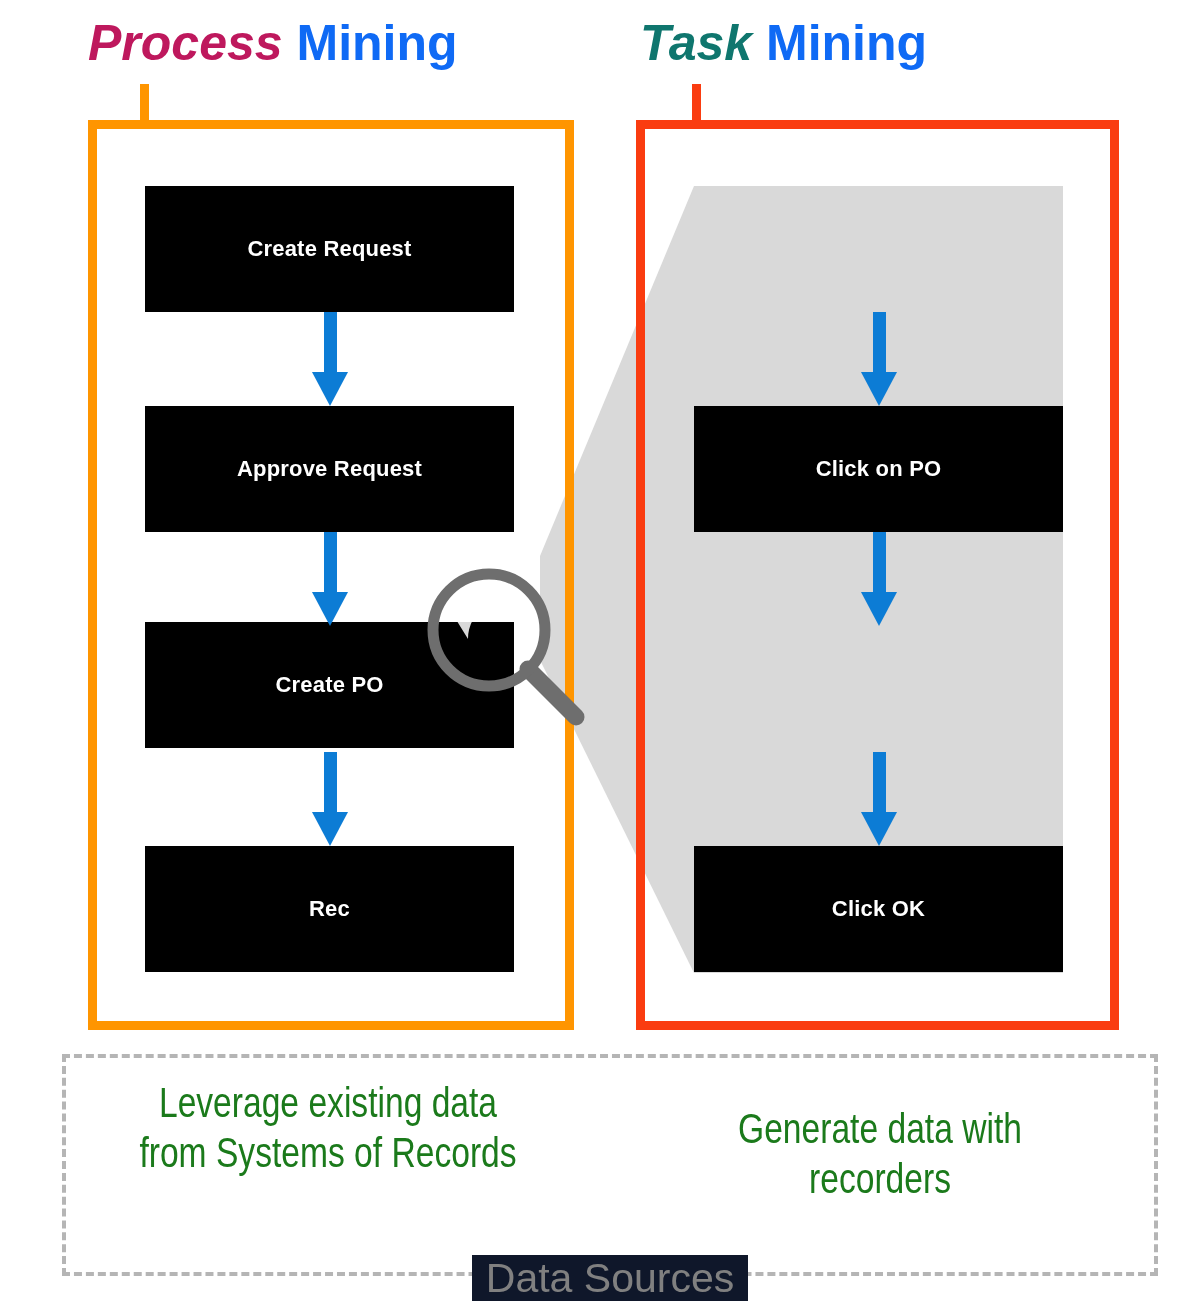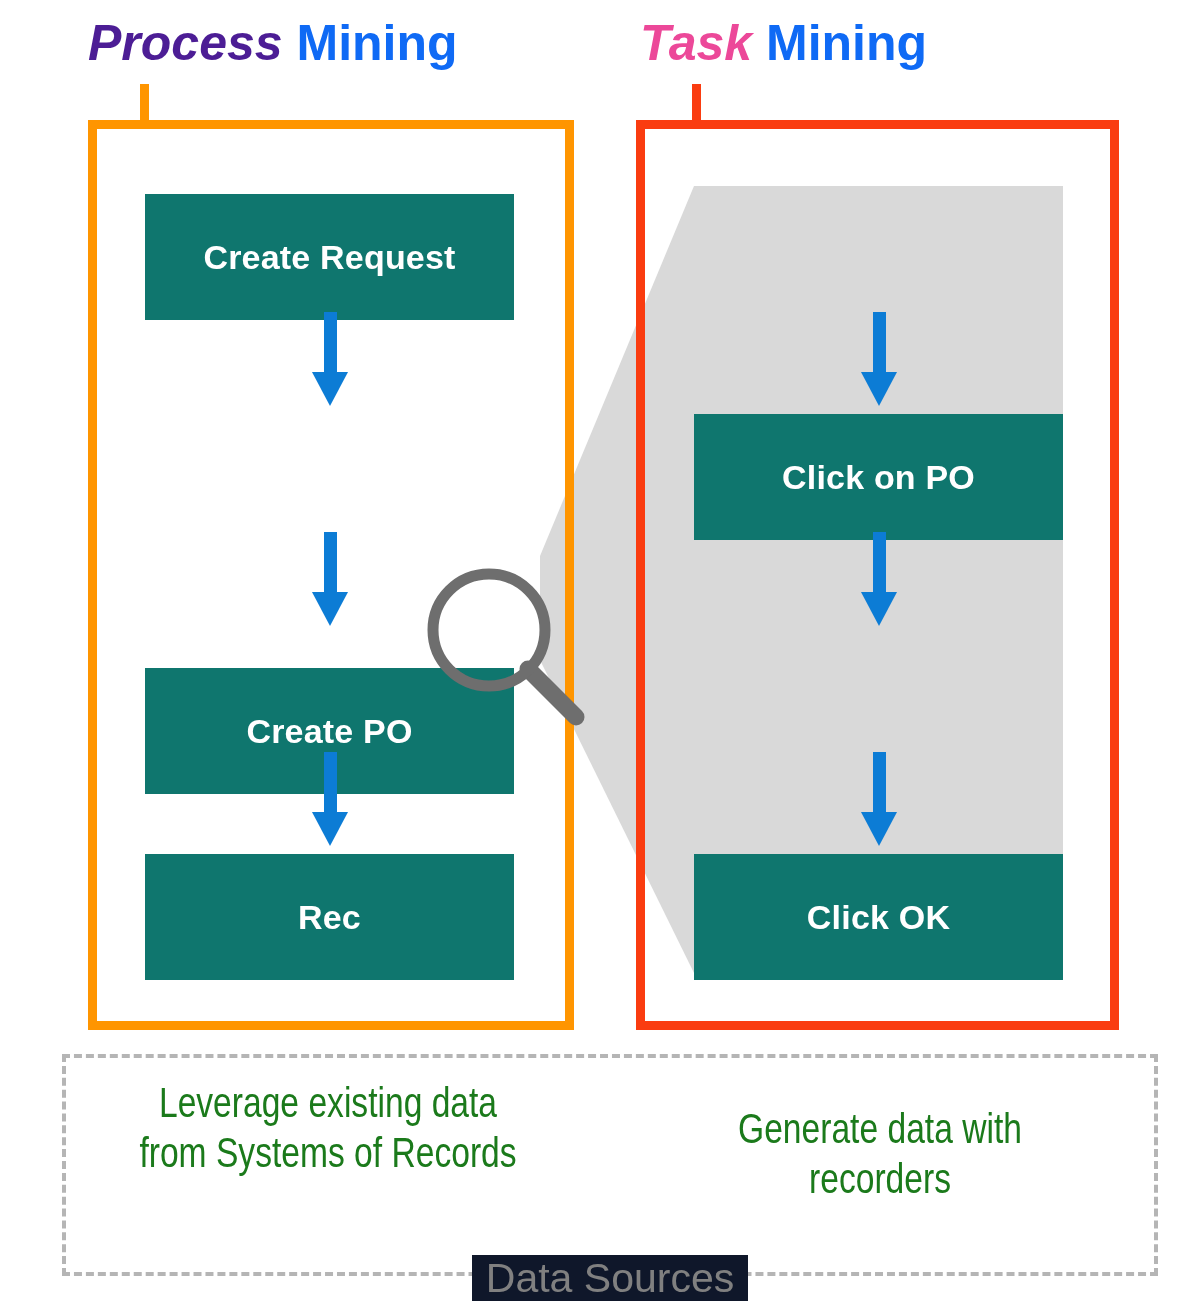--- a/index.html
+++ b/index.html
@@ -23,24 +23,24 @@
     position: absolute;
     font-size: 50px;
     font-weight: 700;
     white-space: nowrap;
     line-height: 1;
   }
   .title .kw {
     font-style: italic;
   }
   #title-process { left: 88px; top: 18px; }
-  #title-process .kw { color: #4c1d95; }
+  #title-process .kw { color: #be185d; }
   #title-process .mining { color: #0f6af5; }
   #title-task { left: 640px; top: 18px; }
-  #title-task .kw { color: #ec4899; text-align: right; }
+  #title-task .kw { color: #0f766e; text-align: right; }
   #title-task .mining { color: #0f6af5; }
 
   
   .title-stub {
     position: absolute;
     width: 9px;
   }
   #stub-process { left: 140px; top: 84px; height: 40px; background: #ff9500; }
   #stub-task { left: 692px; top: 84px; height: 40px; background: #fa3c10; }
 
@@ -67,35 +67,34 @@
     left: 0; top: 0;
     width: 1189px; height: 1310px;
     pointer-events: none;
   }
 
   
   .step-box {
     position: absolute;
     width: 369px;
     height: 126px;
-    background: #0f766e;
+    background: #000000;
     display: flex;
     align-items: center;
     justify-content: center;
     color: #ffffff;
-    font-size: 34px;
+    font-size: 22px;
     font-weight: 700;
     letter-spacing: 0.2px;
-    margin-top: 8px;
   }
   .col-left  { left: 145px; }
   .col-right { left: 694px; }
   .row1 { top: 186px; }
   .row2 { top: 406px; }
-  .row3 { top: 660px; }
+  .row3 { top: 622px; }
   .row4 { top: 846px; }
 
   
   .arrow {
     position: absolute;
     width: 60px;
     height: 94px;
   }
   .arrow .shaft {
     position: absolute;
@@ -176,20 +175,21 @@
 
   <svg id="zoom-cone" viewBox="0 0 1189 1310">
     <polygon points="694,186 694,973 540,660 540,556" fill="#d9d9d9"></polygon>
     <rect x="694" y="186" width="369" height="787" fill="#d9d9d9"></rect>
   </svg>
 
   <div class="frame" id="frame-process"></div>
   <div class="frame" id="frame-task"></div>
 
   <div class="step-box col-left row1">Create Request</div>
+  <div class="step-box col-left row2">Approve Request</div>
   <div class="step-box col-left row3">Create PO</div>
   <div class="step-box col-left row4">Rec</div>
 
   <div class="arrow arr-left arr-a">
       <div class="shaft"></div>
       <div class="head"></div>
     </div>
   <div class="arrow arr-left arr-b">
       <div class="shaft"></div>
       <div class="head"></div>

